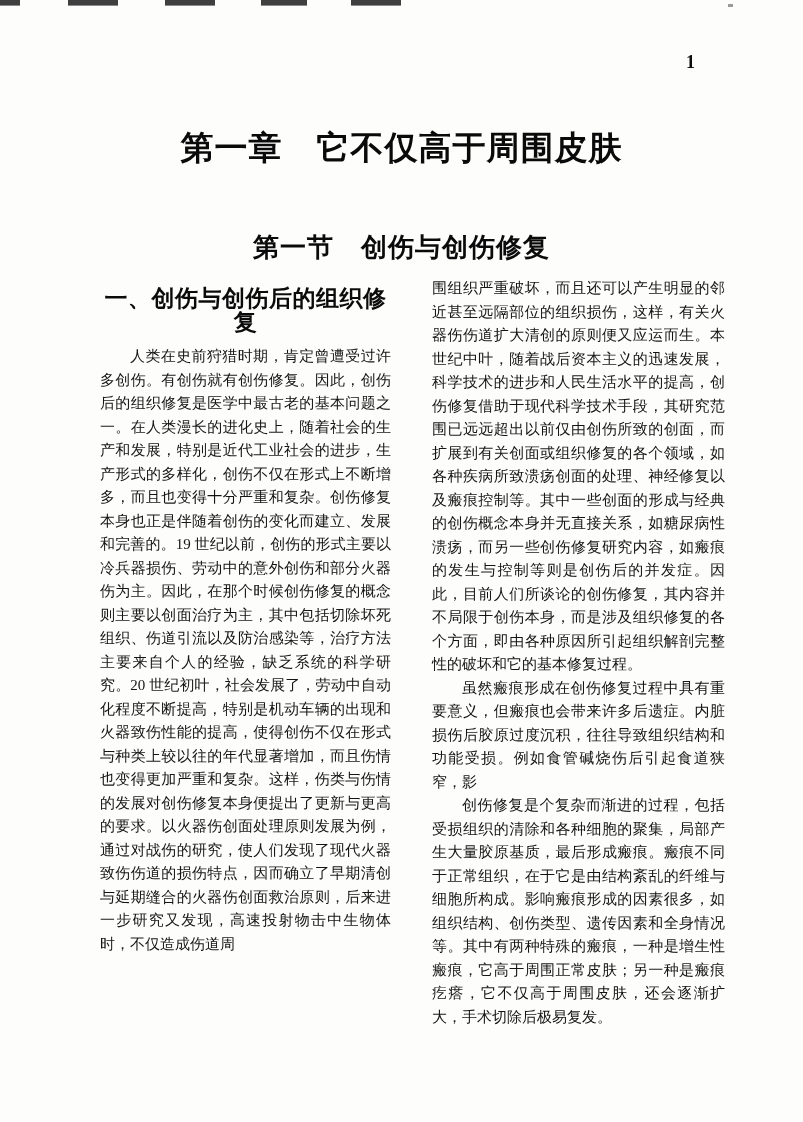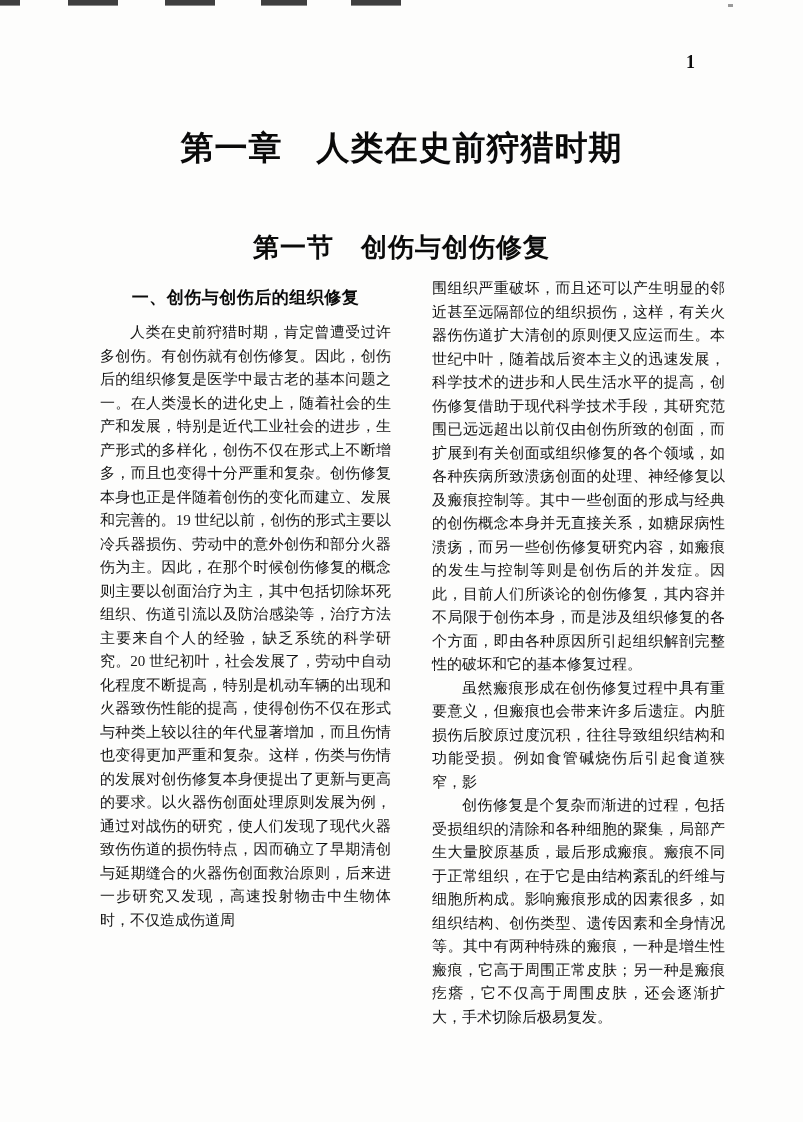--- a/index.html
+++ b/index.html
@@ -87,42 +87,42 @@
 
   .column p {
     margin: 0;
   }
   .indent { text-indent: 2em; }
 
   .subsection {
     margin: 9px 0 11px 0;
     text-align: center;
     font-family: "Liberation Sans", sans-serif;
-    font-size: 17px;
+    font-size: 23px;
     font-weight: bold;
     line-height: 24px;
     color: #0b0b0b;
     letter-spacing: 0.5px;
   }
 </style>
 </head>
 <body>
 
 <div class="page">
 
   <div class="artifact dash d1"></div>
   <div class="artifact dash d2"></div>
   <div class="artifact dash d3"></div>
   <div class="artifact dash d4"></div>
   <div class="artifact dash d5"></div>
   <div class="artifact dot"></div>
 
   <div class="page-number">1</div>
 
-  <h1 class="chapter-title">第一章　人类在史前狩猎时期</h1>
+  <h1 class="chapter-title">第一章　它不仅高于周围皮肤</h1>
 
   <h2 class="section-title">第一节　创伤与创伤修复</h2>
 
   <div class="column col-left">
     <h3 class="subsection">一、创伤与创伤后的组织修复</h3>
     <p class="indent">人类在史前狩猎时期，肯定曾遭受过许多创伤。有创伤就有创伤修复。因此，创伤后的组织修复是医学中最古老的基本问题之一。在人类漫长的进化史上，随着社会的生产和发展，特别是近代工业社会的进步，生产形式的多样化，创伤不仅在形式上不断增多，而且也变得十分严重和复杂。创伤修复本身也正是伴随着创伤的变化而建立、发展和完善的。19 世纪以前，创伤的形式主要以冷兵器损伤、劳动中的意外创伤和部分火器伤为主。因此，在那个时候创伤修复的概念则主要以创面治疗为主，其中包括切除坏死组织、伤道引流以及防治感染等，治疗方法主要来自个人的经验，缺乏系统的科学研究。20 世纪初叶，社会发展了，劳动中自动化程度不断提高，特别是机动车辆的出现和火器致伤性能的提高，使得创伤不仅在形式与种类上较以往的年代显著增加，而且伤情也变得更加严重和复杂。这样，伤类与伤情的发展对创伤修复本身便提出了更新与更高的要求。以火器伤创面处理原则发展为例，通过对战伤的研究，使人们发现了现代火器致伤伤道的损伤特点，因而确立了早期清创与延期缝合的火器伤创面救治原则，后来进一步研究又发现，高速投射物击中生物体时，不仅造成伤道周</p>
   </div>
 
   <div class="column col-right">
     <p>围组织严重破坏，而且还可以产生明显的邻近甚至远隔部位的组织损伤，这样，有关火器伤伤道扩大清创的原则便又应运而生。本世纪中叶，随着战后资本主义的迅速发展，科学技术的进步和人民生活水平的提高，创伤修复借助于现代科学技术手段，其研究范围已远远超出以前仅由创伤所致的创面，而扩展到有关创面或组织修复的各个领域，如各种疾病所致溃疡创面的处理、神经修复以及瘢痕控制等。其中一些创面的形成与经典的创伤概念本身并无直接关系，如糖尿病性溃疡，而另一些创伤修复研究内容，如瘢痕的发生与控制等则是创伤后的并发症。因此，目前人们所谈论的创伤修复，其内容并不局限于创伤本身，而是涉及组织修复的各个方面，即由各种原因所引起组织解剖完整性的破坏和它的基本修复过程。</p>

